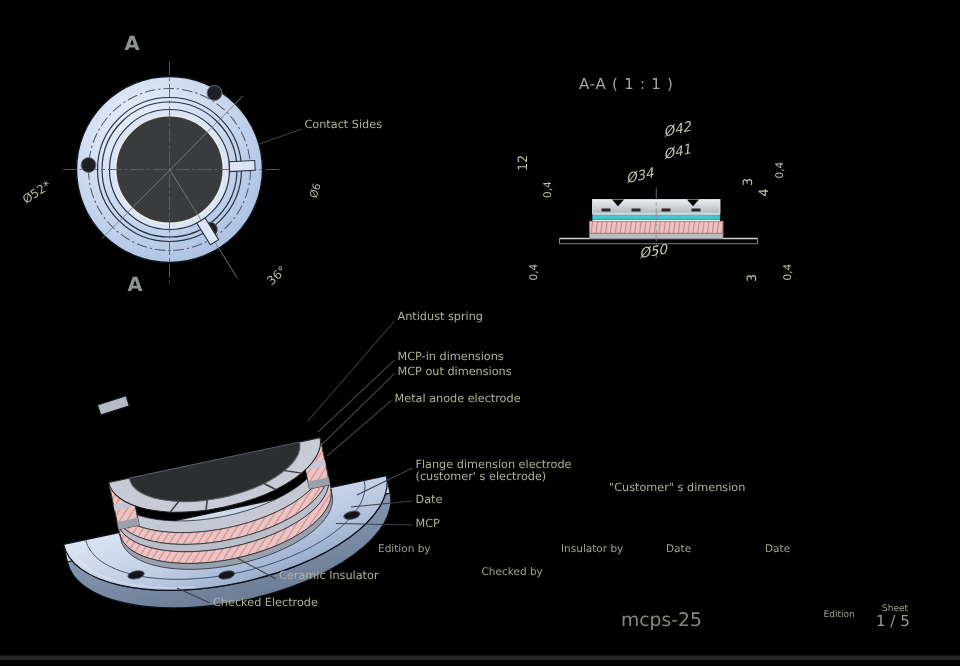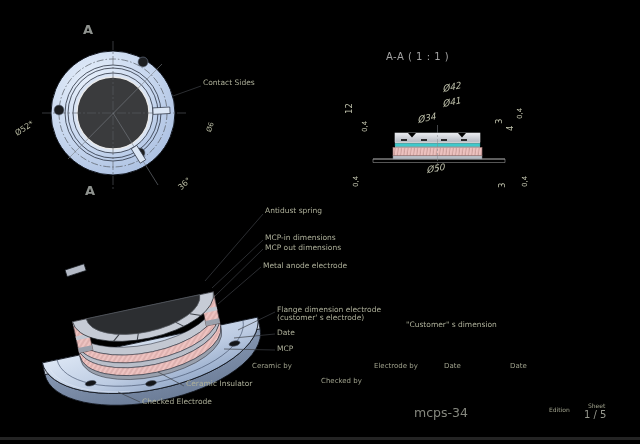--- a/index.html
+++ b/index.html
@@ -195,23 +195,23 @@
 <div class="t s7" style="left:265px;top:244px">MCP out dimensions</div>
 <div class="t s7" style="left:263px;top:262px">Metal anode electrode</div>
 <div class="t s7" style="left:277px;top:306px">Flange dimension electrode</div>
 <div class="t s7" style="left:277px;top:314px">(customer' s electrode)</div>
 <div class="t s7" style="left:277px;top:329px">Date</div>
 <div class="t s7" style="left:277px;top:345px">MCP</div>
 <div class="t s7" style="left:406px;top:321px">"Customer" s dimension</div>
 <div class="t s7" style="left:186px;top:380px">Ceramic Insulator</div>
 <div class="t s7" style="left:142px;top:398px">Checked Electrode</div>
 
-<div class="t tb" style="left:252px;top:363px">Ceramic by</div>
+<div class="t tb" style="left:252px;top:363px">Edition by</div>
 <div class="t tb" style="left:321px;top:378px">Checked by</div>
-<div class="t tb" style="left:374px;top:363px">Electrode by</div>
+<div class="t tb" style="left:374px;top:363px">Insulator by</div>
 <div class="t tb" style="left:444px;top:363px">Date</div>
 <div class="t tb" style="left:510px;top:363px">Date</div>
-<div class="t" style="left:414px;top:406px;font-size:12.5px;color:#85877e">mcps-34</div>
+<div class="t" style="left:414px;top:406px;font-size:12.5px;color:#85877e">mcps-25</div>
 <div class="t s6" style="left:549px;top:407px">Edition</div>
 <div class="t s6" style="left:588px;top:403px">Sheet</div>
 <div class="t" style="left:584px;top:410px;font-size:10px;color:#989a90">1 / 5</div>
 
 <div style="position:absolute;left:0;top:437px;width:640px;height:3px;background:#242424"></div>
 
 </body></html>

